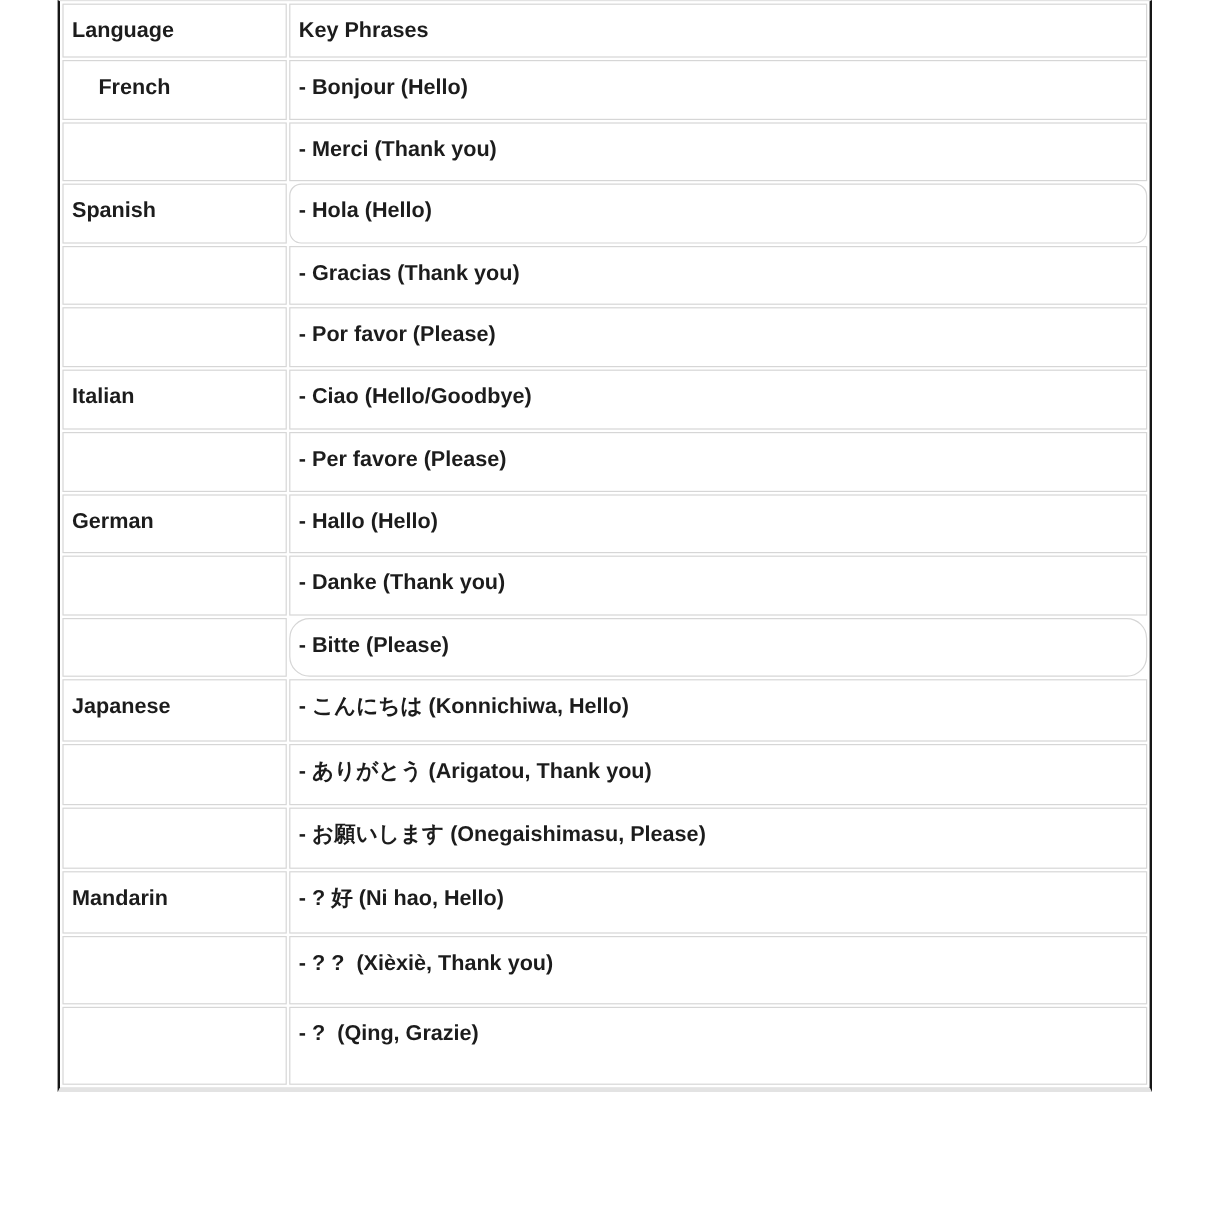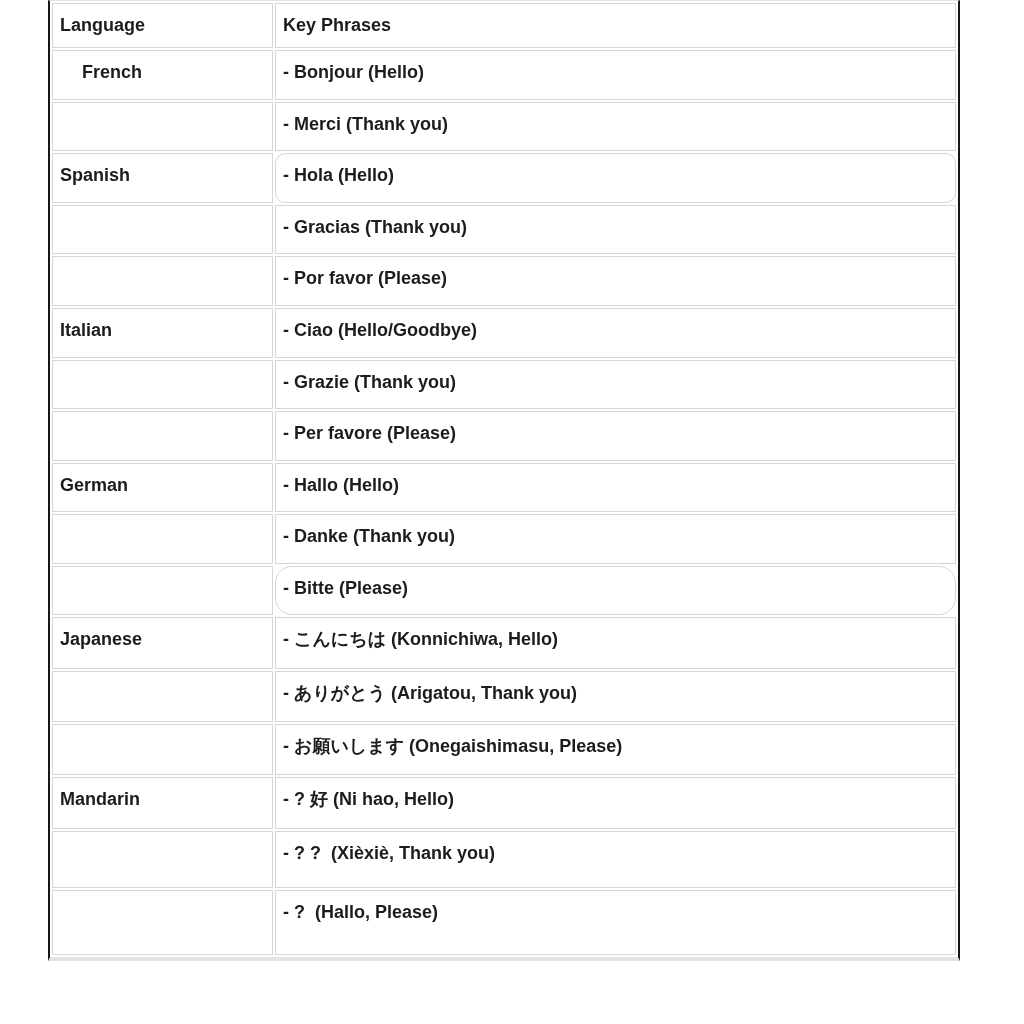--- a/index.html
+++ b/index.html
@@ -42,21 +42,21 @@
     vertical-align: top;
     text-align: left;
     padding: 9px 6px 0 7px;
     font-weight: bold;
     font-size: 18px;
     line-height: 24px;
     color: var(--text, #1c1c1c);
     overflow: hidden;
   }
   table.phrases th { height: 45px; }
-  .col-lang   { width: 221px; }
+  .col-lang   { width: 187px; }
   .col-phrase { white-space: pre-wrap; }
 </style>
 </head>
 <body>
 
 <div class="page">
   <div class="table-wrap">
     <table class="phrases">
       <thead>
         <tr>
@@ -83,24 +83,20 @@
           </tr>
           <tr>
             <td class="col-lang" style="height: 50px;"></td>
             <td class="col-phrase" style="height: 50px;">- Por favor (Please)</td>
           </tr>
           <tr>
             <td class="col-lang" style="height: 50px;">Italian</td>
             <td class="col-phrase" style="height: 50px;">- Ciao (Hello/Goodbye)</td>
           </tr>
           <tr>
-            <td class="col-lang" style="height: 49px;"></td>
-            <td class="col-phrase" style="height: 49px;">- Grazie (Thank you)</td>
-          </tr>
-          <tr>
             <td class="col-lang" style="height: 50px;"></td>
             <td class="col-phrase" style="height: 50px;">- Per favore (Please)</td>
           </tr>
           <tr>
             <td class="col-lang" style="height: 49px;">German</td>
             <td class="col-phrase" style="height: 49px;">- Hallo (Hello)</td>
           </tr>
           <tr>
             <td class="col-lang" style="height: 50px;"></td>
             <td class="col-phrase" style="height: 50px;">- Danke (Thank you)</td>
@@ -124,18 +120,18 @@
           <tr>
             <td class="col-lang" style="height: 52px;">Mandarin</td>
             <td class="col-phrase" style="height: 52px; margin-left: 39px;">- ? 好 (Ni hao, Hello)</td>
           </tr>
           <tr>
             <td class="col-lang" style="height: 57px;"></td>
             <td class="col-phrase" style="height: 57px;">- ? ?  (Xièxiè, Thank you)</td>
           </tr>
           <tr>
             <td class="col-lang" style="height: 65px;"></td>
-            <td class="col-phrase" style="height: 65px;">- ?  (Hallo, Please)</td>
+            <td class="col-phrase" style="height: 65px;">- ?  (Qing, Grazie)</td>
           </tr>
         </tbody>
     </table>
   </div>
 </div>
 
 </body></html>

